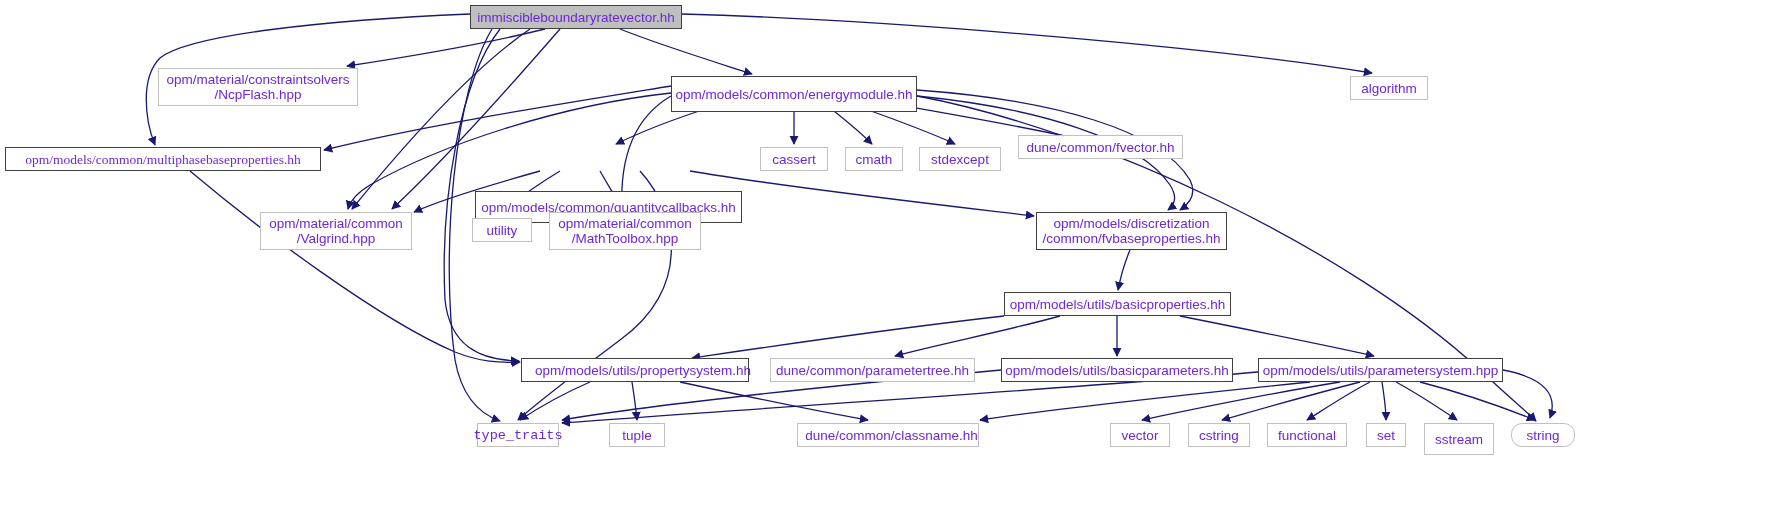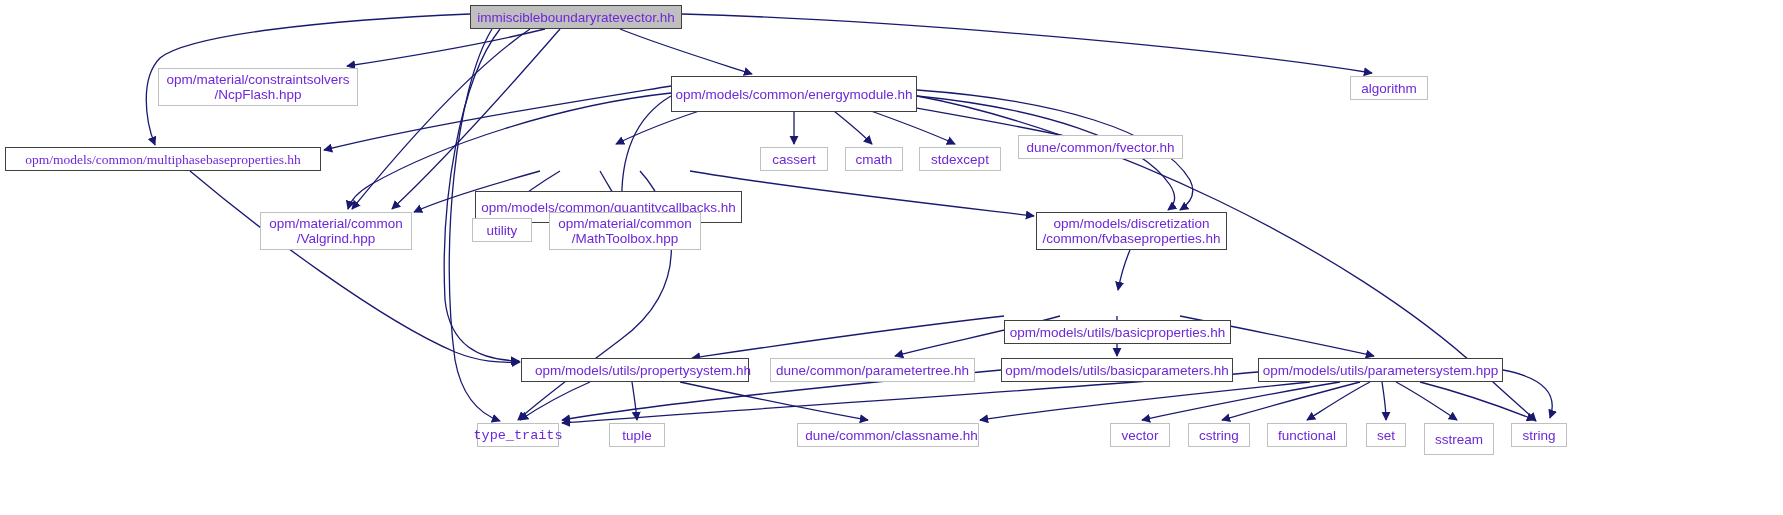--- a/index.html
+++ b/index.html
@@ -115,28 +115,28 @@
       <div class="node" style="left: 845px; top: 147px; width: 58px; height: 24px;"><span>cmath</span></div>
       <div class="node" style="left: 919px; top: 147px; width: 82px; height: 24px;"><span>stdexcept</span></div>
       <div class="node" style="left: 1018px; top: 135px; width: 165px; height: 24px;"><span>dune/common/fvector.hh</span></div>
       <div class="node" style="left: 260px; top: 212px; width: 152px; height: 38px;"><span>opm/material/common
 /Valgrind.hpp</span></div>
       <div class="node" style="left: 472px; top: 218px; width: 60px; height: 24px;"><span>utility</span></div>
       <div class="node" style="left: 549px; top: 212px; width: 152px; height: 38px;"><span>opm/material/common
 /MathToolbox.hpp</span></div>
       <div class="node strong" style="left: 1036px; top: 212px; width: 191px; height: 38px;"><span>opm/models/discretization
 /common/fvbaseproperties.hh</span></div>
-      <div class="node strong" style="left: 1004px; top: 292px; width: 227px; height: 24px; margin-top: 28px;"><span>opm/models/utils/basicproperties.hh</span></div>
+      <div class="node strong" style="left: 1004px; top: 292px; width: 227px; height: 24px;"><span>opm/models/utils/basicproperties.hh</span></div>
       <div class="node strong" style="left: 521px; top: 358px; width: 228px; height: 24px; padding-left: 21px;"><span>opm/models/utils/propertysystem.hh</span></div>
       <div class="node" style="left: 770px; top: 358px; width: 205px; height: 24px;"><span>dune/common/parametertree.hh</span></div>
       <div class="node strong" style="left: 1001px; top: 358px; width: 232px; height: 24px;"><span>opm/models/utils/basicparameters.hh</span></div>
       <div class="node strong" style="left: 1258px; top: 358px; width: 245px; height: 24px;"><span>opm/models/utils/parametersystem.hpp</span></div>
       <div class="node" style="left: 477px; top: 423px; width: 82px; height: 24px; font-family: Liberation Mono, monospace;"><span>type_traits</span></div>
       <div class="node" style="left: 609px; top: 423px; width: 56px; height: 24px;"><span>tuple</span></div>
       <div class="node" style="left: 797px; top: 423px; width: 182px; height: 24px; padding-left: 12px;"><span>dune/common/classname.hh</span></div>
       <div class="node" style="left: 1110px; top: 423px; width: 60px; height: 24px;"><span>vector</span></div>
       <div class="node" style="left: 1188px; top: 423px; width: 62px; height: 24px;"><span>cstring</span></div>
       <div class="node" style="left: 1267px; top: 423px; width: 80px; height: 24px;"><span>functional</span></div>
       <div class="node" style="left: 1366px; top: 423px; width: 40px; height: 24px;"><span>set</span></div>
       <div class="node" style="left: 1424px; top: 423px; width: 70px; height: 32px;"><span>sstream</span></div>
-      <div class="node" style="left: 1511px; top: 423px; width: 56px; height: 24px;"><span>string</span></div>
+      <div class="node" style="left: 1511px; top: 423px; width: 64px; height: 24px; border-radius: 11px;"><span>string</span></div>
     </div>
 </div>
 
 </body></html>

